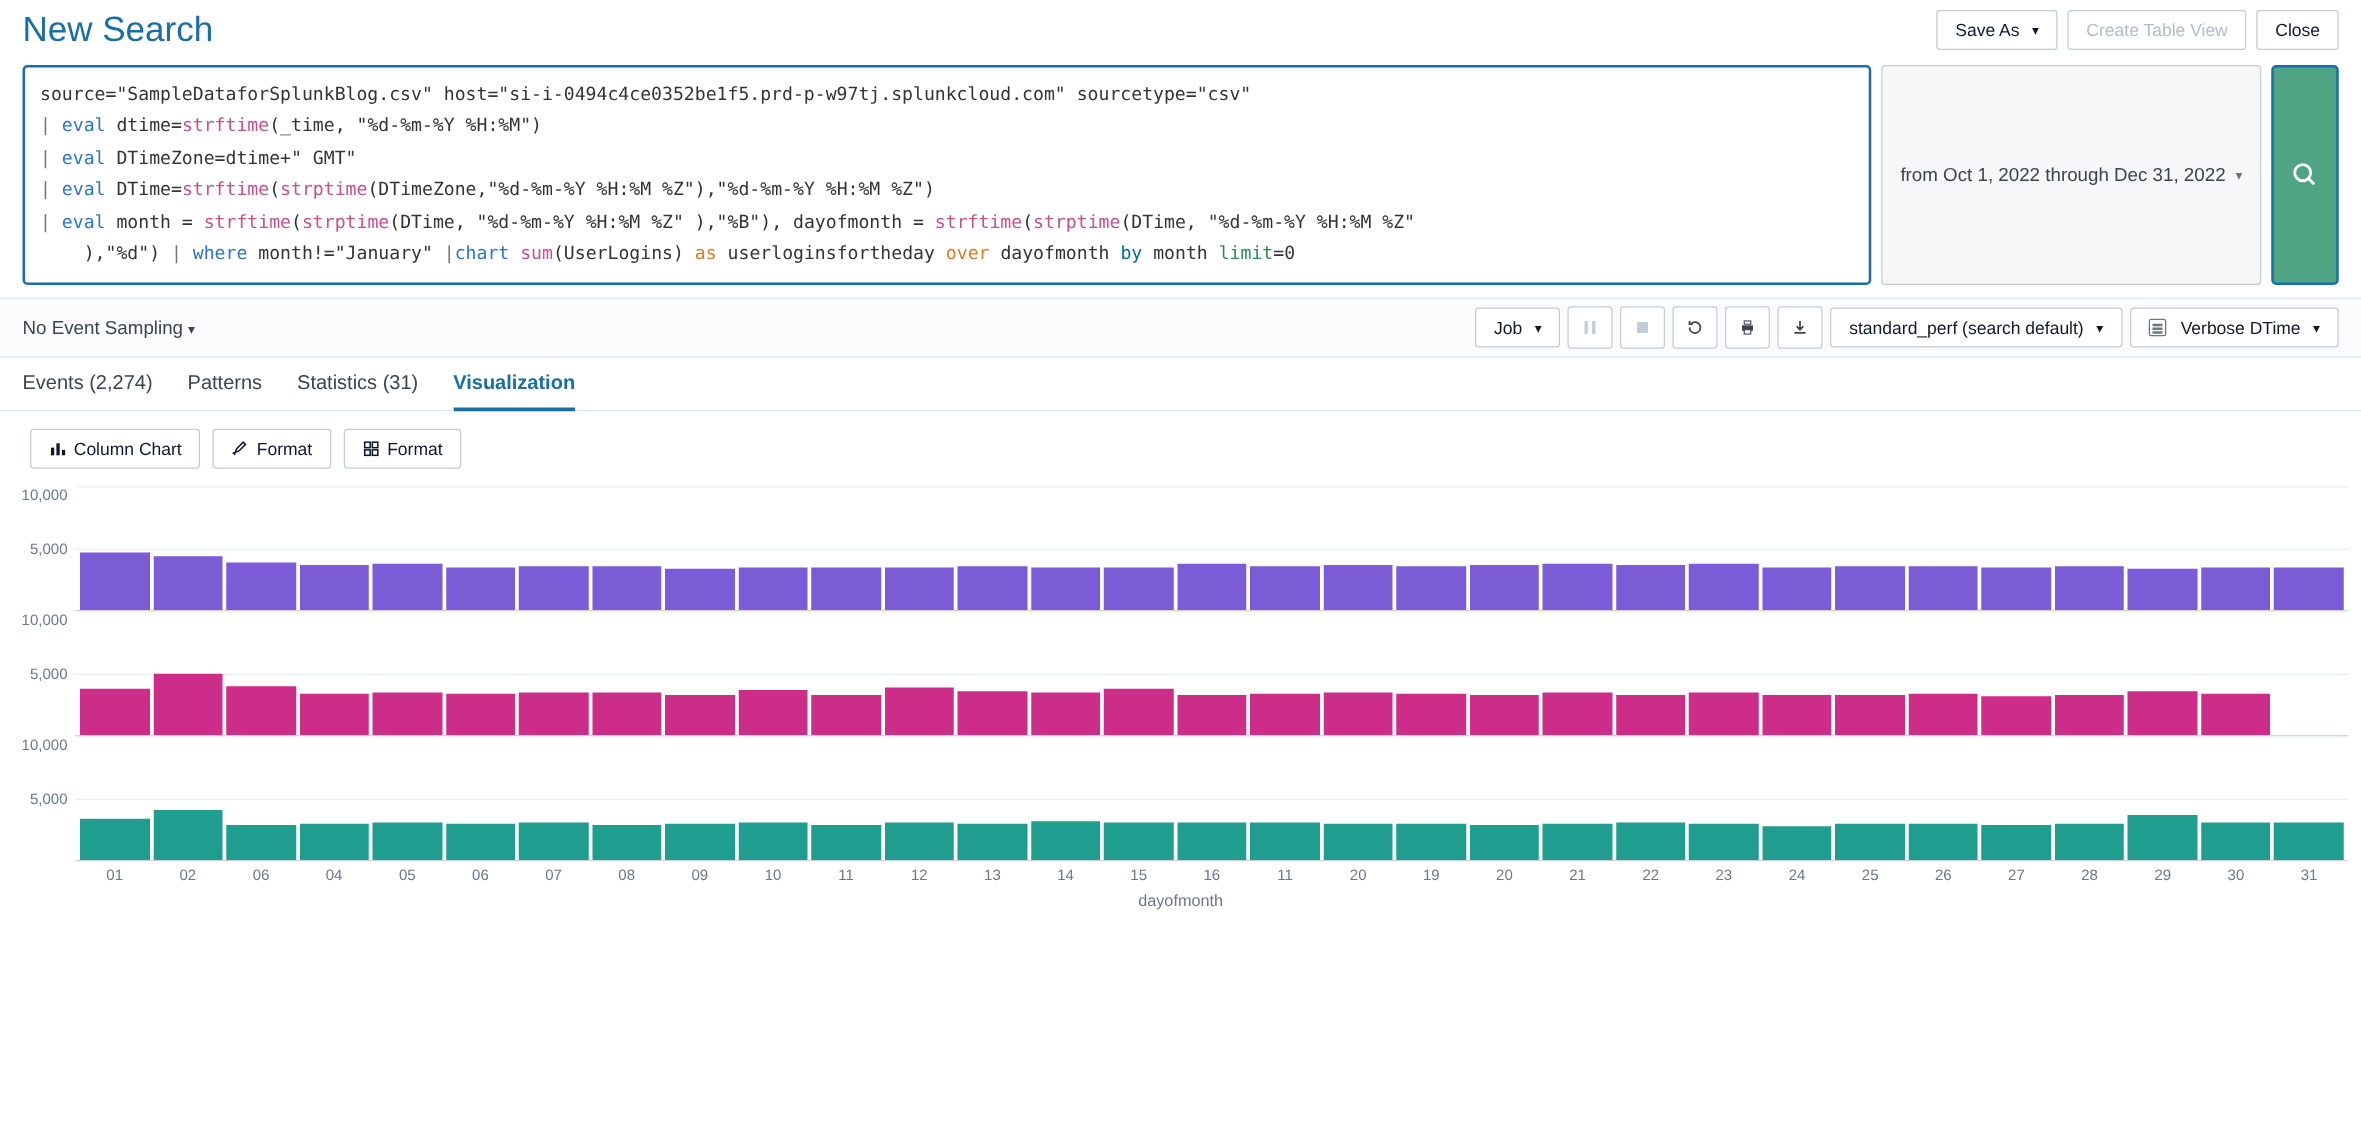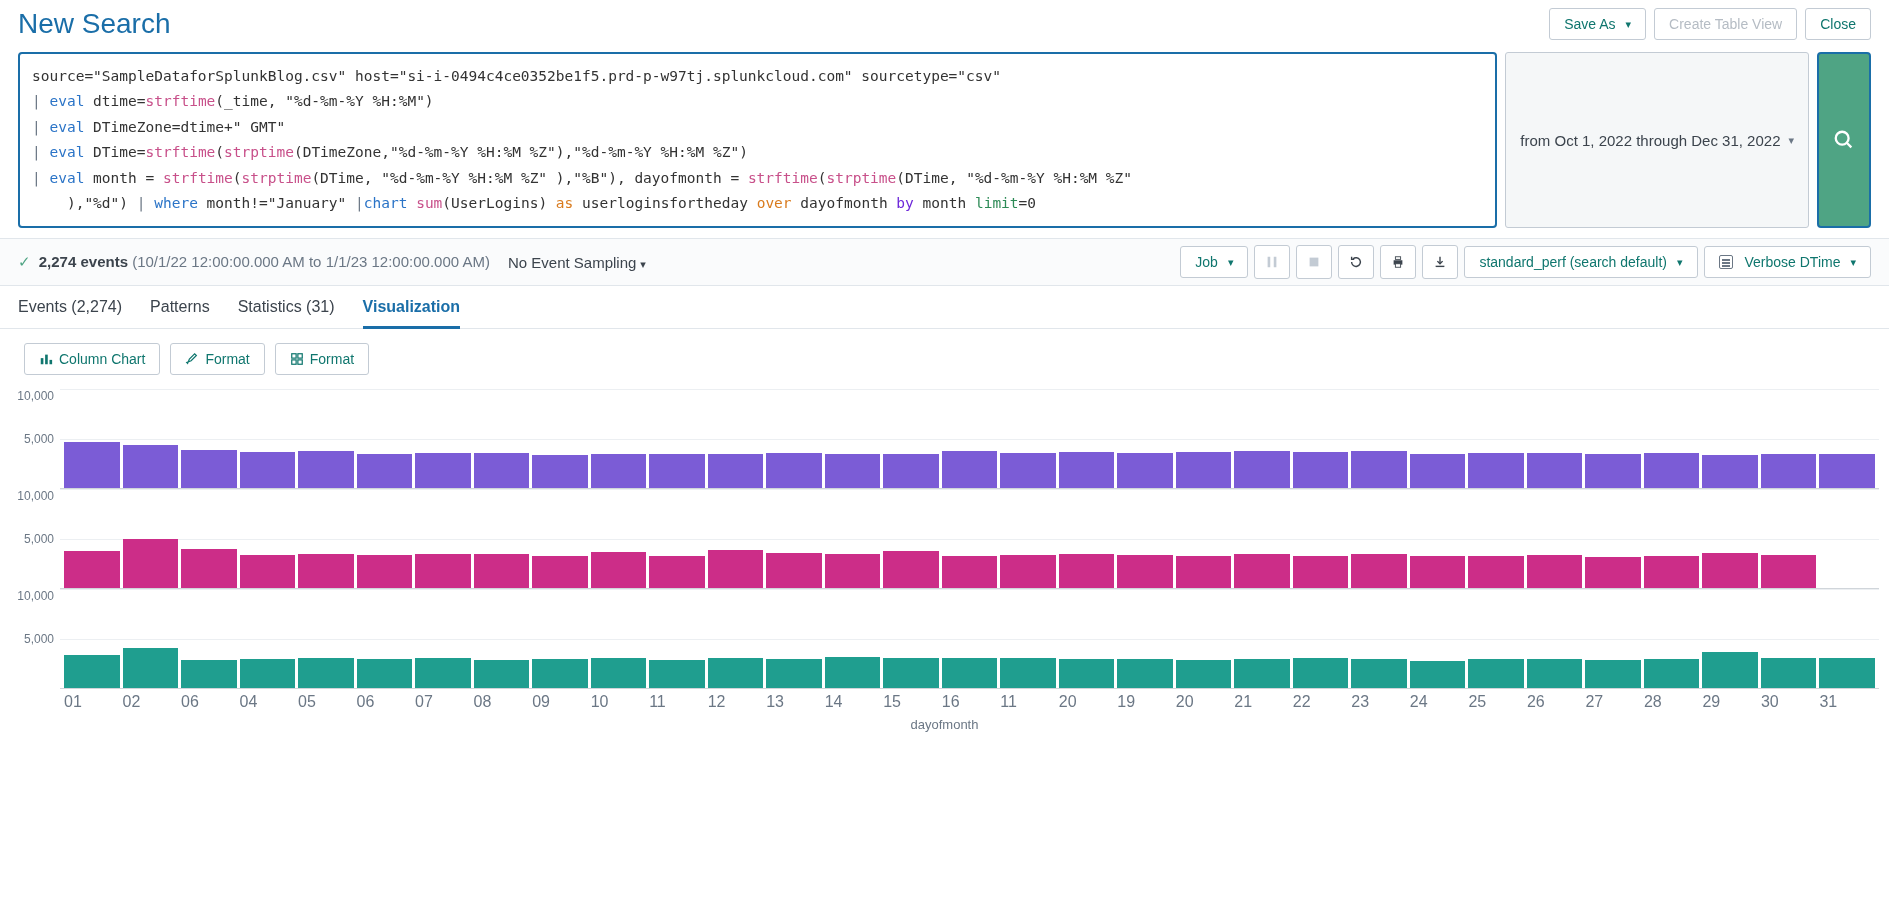--- a/index.html
+++ b/index.html
@@ -1,30 +1,30 @@
 <!DOCTYPE html>
 <html><head>
 <meta charset="utf-8">
 <style>
   * { box-sizing: border-box; margin: 0; padding: 0; }
   body { font-family: "Helvetica Neue", Arial, sans-serif; background: #fff; color: #3c444d; font-size: 14px; }
   .header { display: flex; justify-content: space-between; align-items: center; padding: 8px 18px 12px 18px; }
   .header h1 { color: #1a6ea8; font-weight: 400; font-size: 28px; }
   .header-buttons { display: flex; gap: 8px; }
-  .btn { border: 1px solid #c3cbd4; background: #fff; color: #0f766e; padding: 7px 14px; border-radius: 3px; font-size: 14px; cursor: pointer; display: inline-flex; align-items: center; gap: 6px; }
+  .btn { border: 1px solid #c3cbd4; background: #fff; color: #0f172a; padding: 7px 14px; border-radius: 3px; font-size: 14px; cursor: pointer; display: inline-flex; align-items: center; gap: 6px; }
   .btn.disabled { color: #b5bcc4; cursor: default; }
   .caret-down::after { content: "▾"; font-size: 11px; margin-left: 4px; }
   .search-row { display: flex; gap: 8px; padding: 0 18px 10px 18px; align-items: stretch; }
   .search-box { flex: 1; border: 2px solid #1a6ea8; border-radius: 4px; padding: 10px 12px; font-family: "Consolas","Monaco",monospace; font-size: 14.5px; line-height: 1.75; white-space: pre-wrap; color: #333; background: #fff; }
   .tok-pipe { color: #6b7785; }
   .tok-cmd { color: #2b74c7; }
   .tok-func { color: #c8508a; }
   .tok-as { color: #d97b1e; }
   .tok-over { color: #d97b1e; }
-  .tok-by { color: #6d28d9; }
+  .tok-by { color: #0369a1; }
   .tok-limit { color: #2e8b57; }
   .tok-str { color: #333; }
   .time-picker { border: 1px solid #c3cbd4; background: #f5f7f8; padding: 10px 14px; border-radius: 3px; display: flex; align-items: center; font-size: 15px; color: #3c444d; cursor: pointer; }
   .time-picker::after { content: "▾"; font-size: 11px; margin-left: 8px; color: #6b7785; }
   .search-btn { background: #4fa484; border: 2px solid #1a6ea8; color: #fff; width: 54px; display: flex; align-items: center; justify-content: center; border-radius: 4px; cursor: pointer; }
   .search-btn svg { width: 22px; height: 22px; }
   .status-row { display: flex; align-items: center; justify-content: space-between; padding: 6px 18px; border-top: 1px solid #e1e6eb; border-bottom: 1px solid #e1e6eb; background: #fafbfc; }
   .status-left { display: flex; align-items: center; gap: 18px; font-size: 15px; }
   .check { color: #4fa484; margin-right: 4px; }
   .ev-count { font-weight: 700; }
@@ -44,21 +44,21 @@
   .legend { width: 100px; padding-top: 160px; font-size: 13px; }
   .legend-item { display: flex; align-items: center; gap: 6px; margin-bottom: 2px; }
   .legend-sw { width: 12px; height: 12px; }
   .chart-row { display: flex; align-items: flex-end; position: relative; }
   .y-axis { width: 50px; display: flex; flex-direction: column; justify-content: space-between; align-items: flex-end; padding-right: 6px; font-size: 12px; color: #6b7785; height: 100px; }
   .plot { flex: 1; height: 100px; border-bottom: 1px solid #d0d5da; display: flex; align-items: flex-end; gap: 3px; padding-left: 4px; padding-right: 4px; position: relative; }
   .plot::before { content: ""; position: absolute; left: 0; right: 0; top: 50%; border-top: 1px solid #eceff2; z-index: 0; }
   .plot::after { content: ""; position: absolute; left: 0; right: 0; top: 0; border-top: 1px solid #eceff2; z-index: 0; }
   .bar { flex: 1; z-index: 1; }
   .x-axis { display: flex; margin-left: 50px; gap: 3px; padding-left: 4px; padding-right: 4px; }
-  .x-tick { flex: 1; text-align: left; font-size: 16px; color: #6b7785; padding-top: 4px; }
+  .x-tick { flex: 1; text-align: center; font-size: 12px; color: #6b7785; padding-top: 4px; }
   .x-label { text-align: center; color: #6b7785; font-size: 13px; margin-top: 6px; }
   svg.ico { width: 14px; height: 14px; }
 </style>
 </head>
 <body>
 
 <div class="header">
   <h1>New Search</h1>
   <div class="header-buttons">
     <button class="btn caret-down">Save As</button>
@@ -73,25 +73,20 @@
   <div class="search-btn">
     <svg viewBox="0 0 24 24" fill="none" stroke="#fff" stroke-width="2.5">
         <circle cx="10" cy="10" r="7"></circle>
         <line x1="20" y1="20" x2="15" y2="15"></line>
       </svg>
   </div>
 </div>
 
 <div class="status-row">
   <div class="status-left">
-    <span>
-      <span class="check">✓</span>
-      <span class="ev-count">2,274 events</span>
-      <span class="ev-range">(10/1/22 12:00:00.000 AM to 1/1/23 12:00:00.000 AM)</span>
-    </span>
     <span class="sampling caret-down">No Event Sampling</span>
   </div>
   <div class="status-right">
     <button class="btn caret-down">Job</button>
     <div class="icon-btn disabled">
         <svg class="ico" viewBox="0 0 16 16">
           <rect x="3" y="2" width="3" height="12" fill="currentColor"></rect>
           <rect x="10" y="2" width="3" height="12" fill="currentColor"></rect>
         </svg>
       </div>

